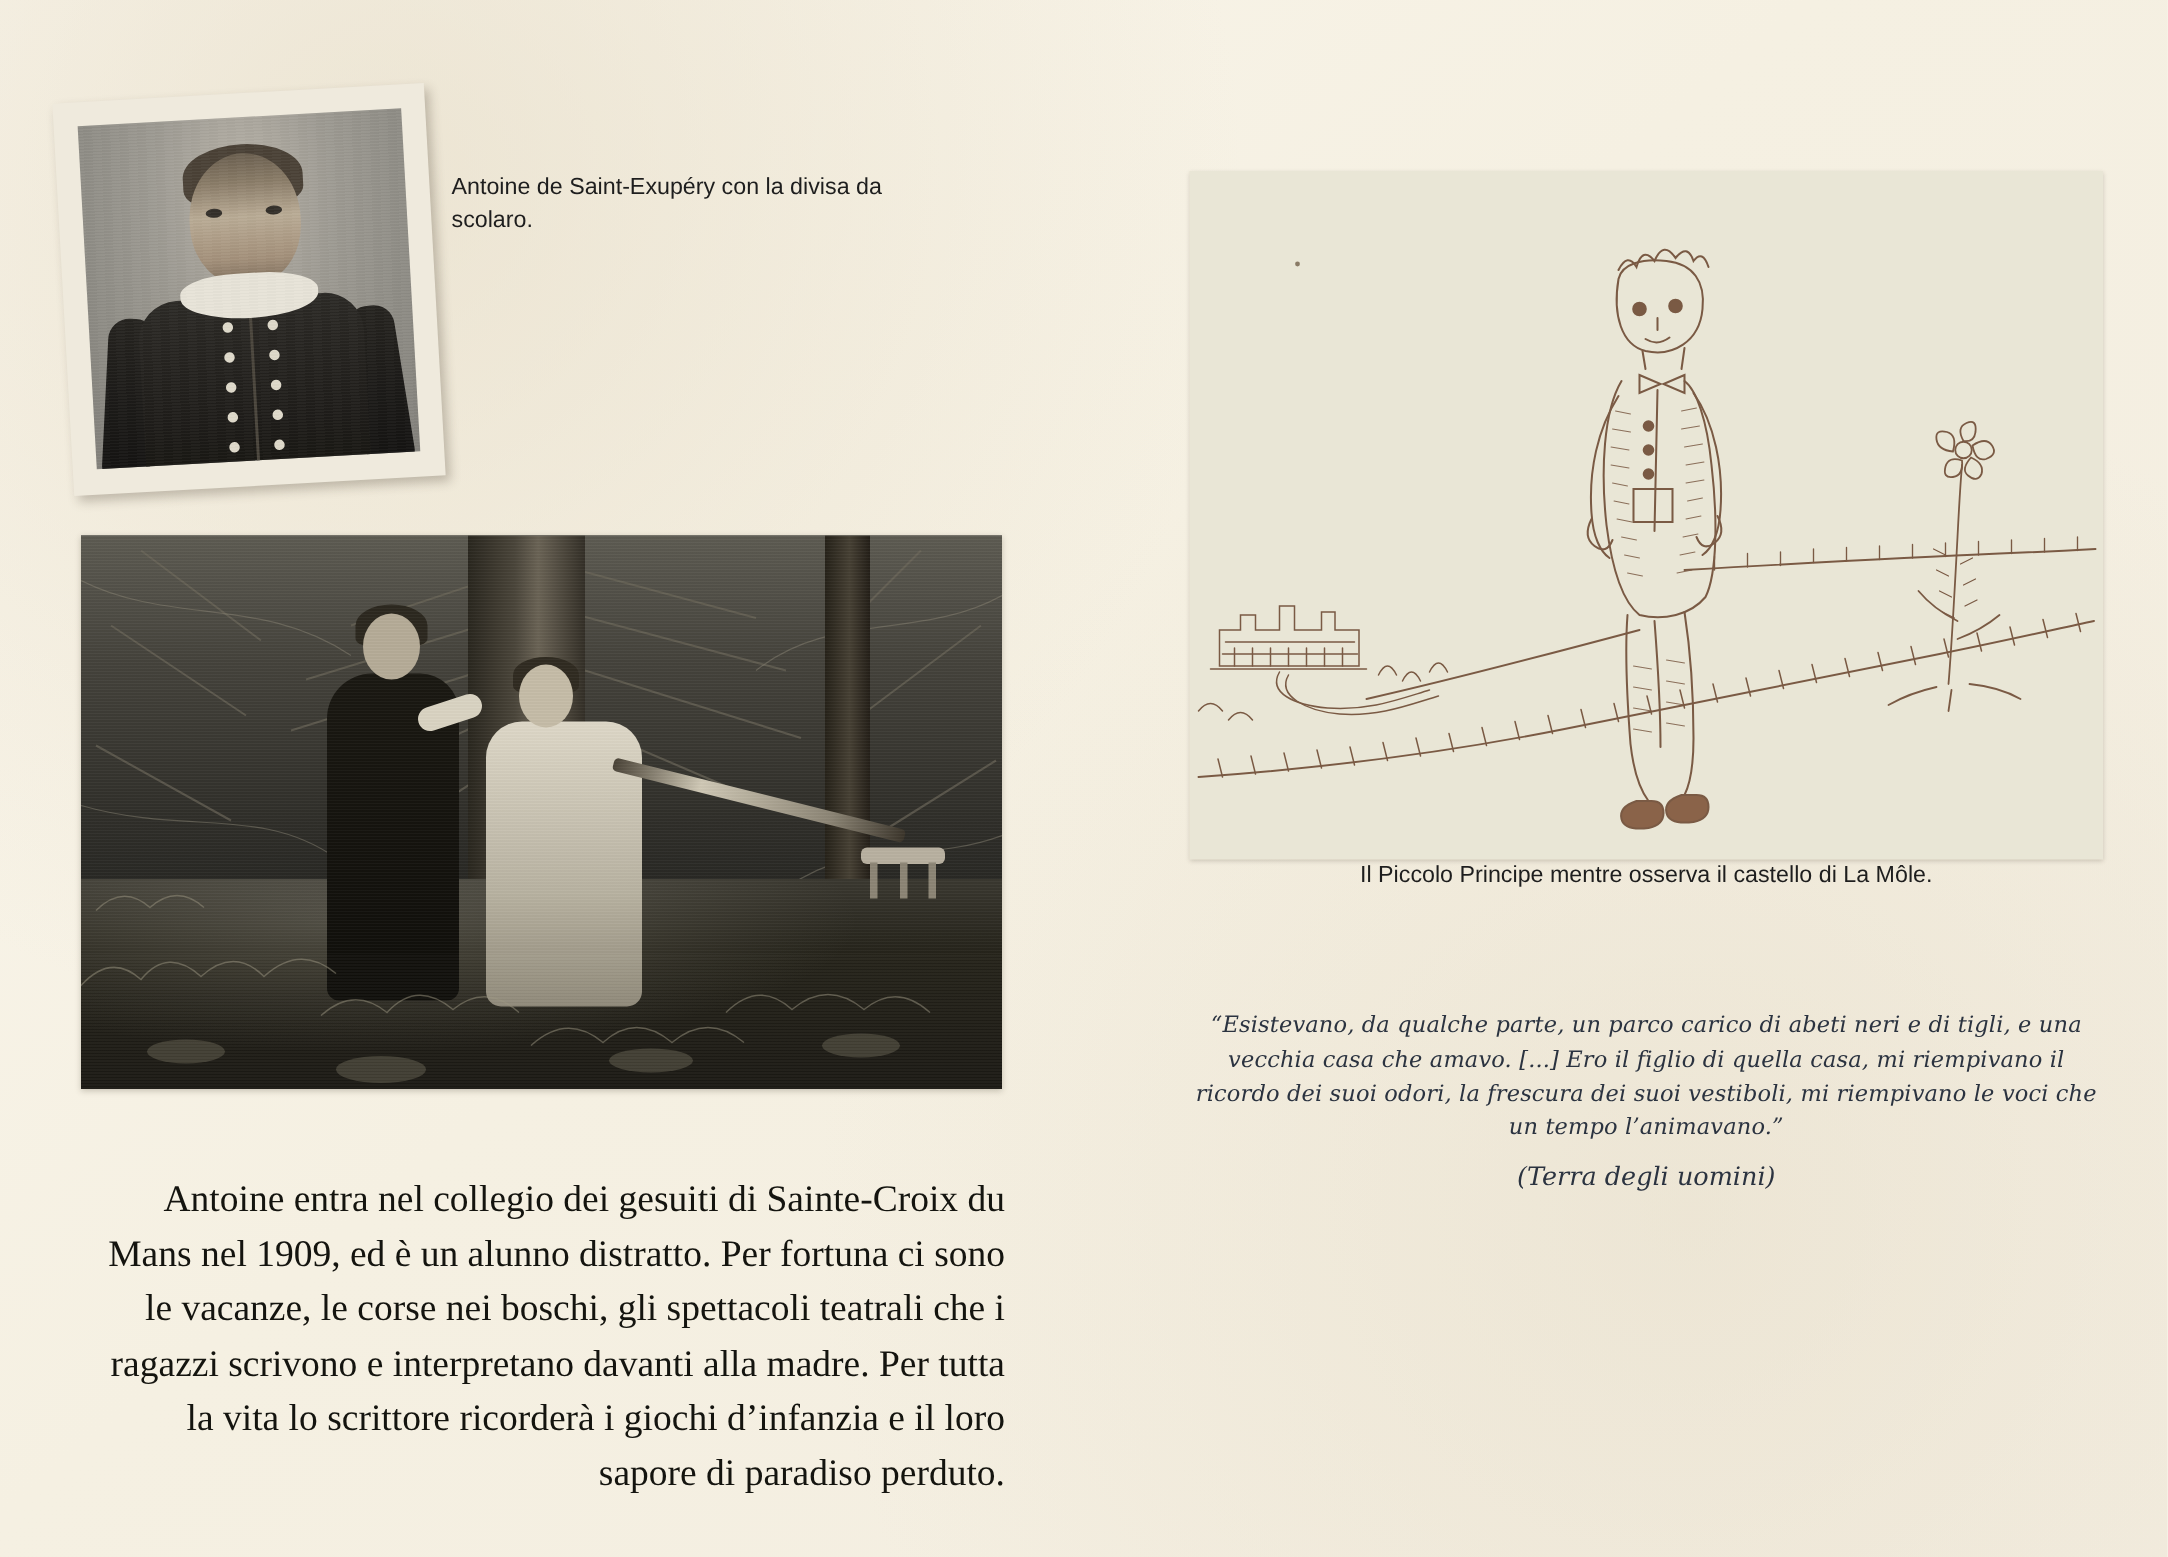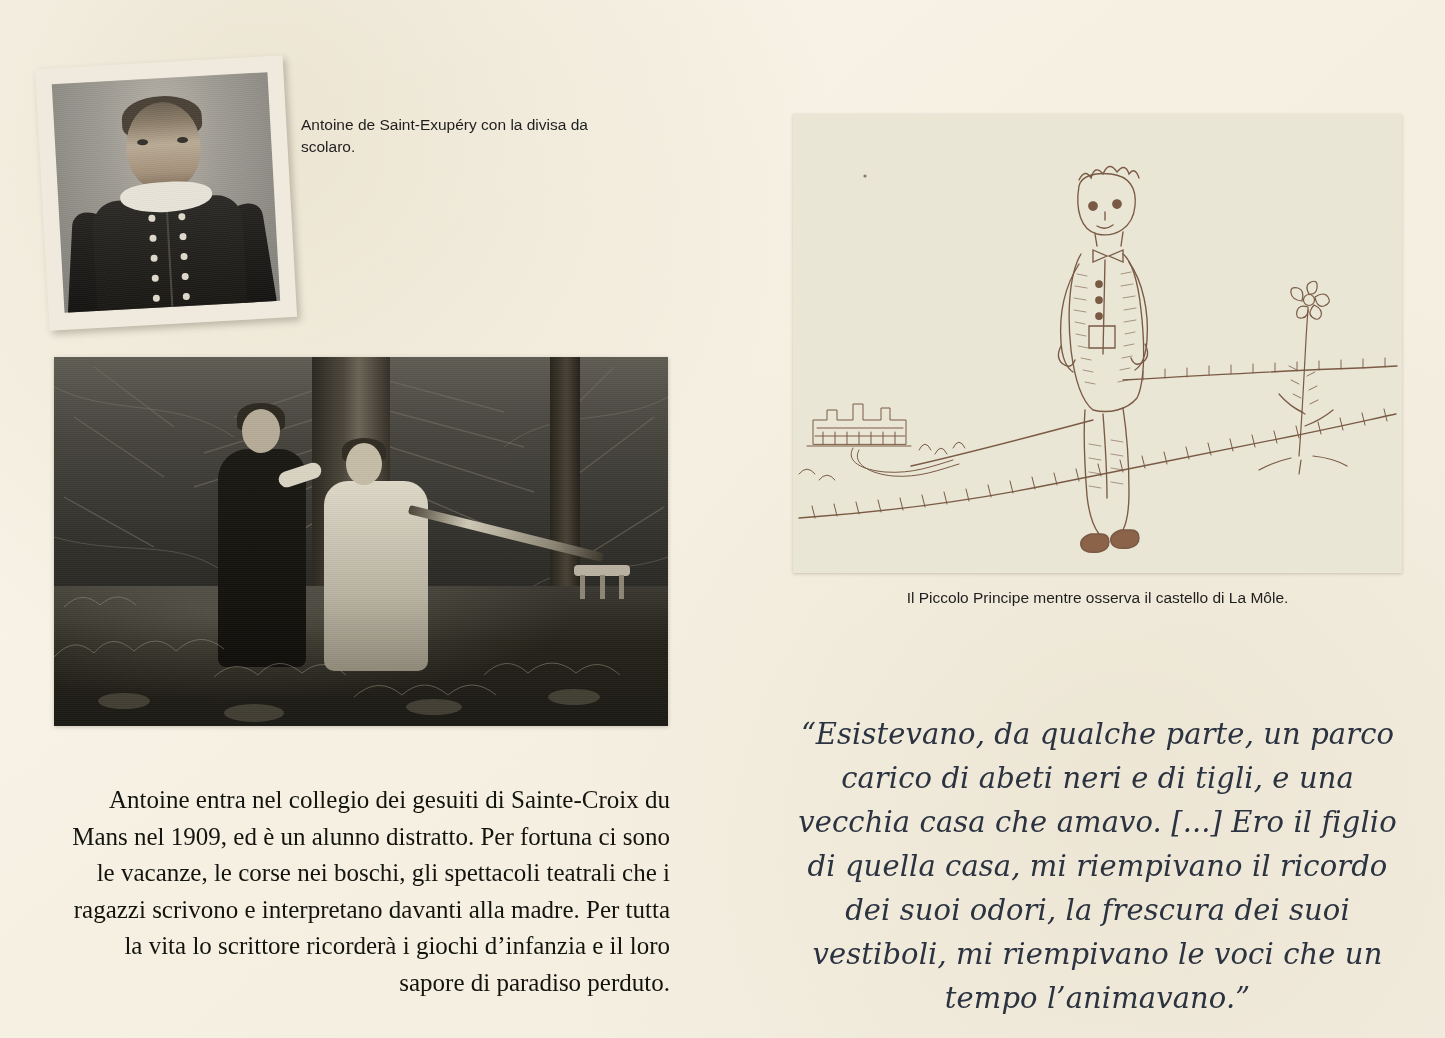--- a/index.html
+++ b/index.html
@@ -278,21 +278,21 @@
     top: 114px;
     width: 609px;
     height: 459px;
     background: #e9e6d6;
     box-shadow: 0 1px 3px rgba(60,50,35,0.22);
     overflow: hidden;
   }
   .drawing-frame svg { display: block; }
   #caption-drawing {
     left: 793px;
-    top: 587px;
+    top: 573px;
     width: 609px;
     text-align: center;
     font-size: 15.5px;
   }
 
   
   .body-text {
     position: absolute;
     left: 56px;
     top: 782px;
@@ -310,25 +310,24 @@
     position: absolute;
     left: 790px;
     top: 672px;
     width: 615px;
     text-align: center;
     color: #232a33;
   }
   .quote-text {
     font-family: "DejaVu Serif", serif;
     font-style: italic;
-    font-size: 29px;
+    font-size: 15px;
     line-height: 1.52;
     letter-spacing: .1px;
     color: #2b3340;
-    margin-top: 40px;
   }
   .quote-source {
     margin-top: 12px;
     font-family: "DejaVu Serif", serif;
     font-style: italic;
     font-size: 17px;
     color: #2b3340;
   }
 </style>
 </head>
@@ -540,15 +539,16 @@
 
         <circle cx="72" cy="62" r="1.6" fill="#8a7b66" stroke="none"></circle>
       </g>
     </svg>
   </div>
 
   <div class="caption" id="caption-drawing">Il Piccolo Principe mentre osserva il castello di La Môle.</div>
 
   <div class="quote-block">
     <div class="quote-text">“Esistevano, da qualche parte, un parco carico di abeti neri e di tigli, e una vecchia casa che amavo. [...] Ero il figlio di quella casa, mi riempivano il ricordo dei suoi odori, la frescura dei suoi vestiboli, mi riempivano le voci che un tempo l’animavano.”</div>
+    <div class="quote-source">(Terra degli uomini)</div>
   </div>
 
 </div>
 
 </body></html>

